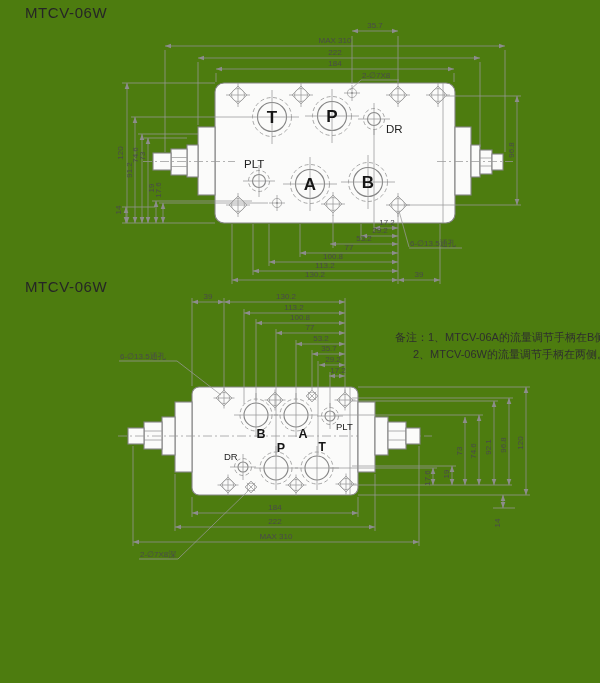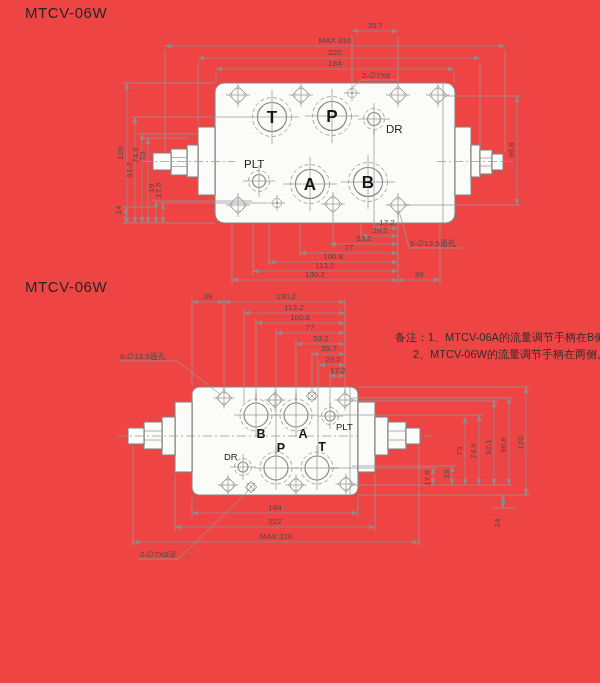--- a/index.html
+++ b/index.html
@@ -1,16 +1,16 @@
 <!DOCTYPE html>
 <html><head>
 <meta charset="utf-8">
 <style>
   html,body{margin:0;padding:0;background:#fbfbfa;}
-  .page{position:relative;width:600px;height:683px;background:#ef4444;overflow:hidden;
+  .page{position:relative;width:600px;height:683px;background:#4d7c0f;overflow:hidden;
         font-family:"Liberation Sans",sans-serif;}
   svg{display:block}
   
   .ln {stroke:#858585;stroke-width:1.1;fill:none}
   .fl {stroke:#858585;stroke-width:1.1;fill:#fbfbfa}
   .tn {stroke:#9a9a9a;stroke-width:.75;fill:none}
   .dsh{stroke:#9a9a9a;stroke-width:.85;fill:none;stroke-dasharray:4 2.6}
   .cl {stroke:#9a9a9a;stroke-width:.75;fill:none;stroke-dasharray:9 3 2 3}
   .dl {stroke:#8d8d8d;stroke-width:.8;fill:none;marker-start:url(#ar);marker-end:url(#ar)}
   text{fill:#3c3c3c;font-family:"Liberation Sans",sans-serif}

